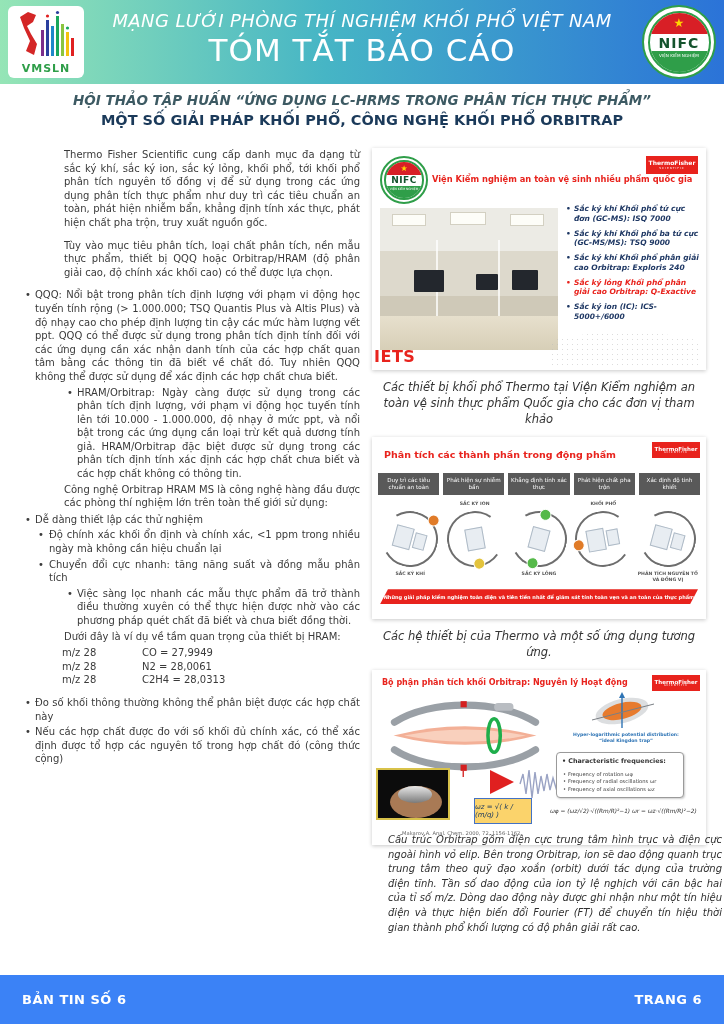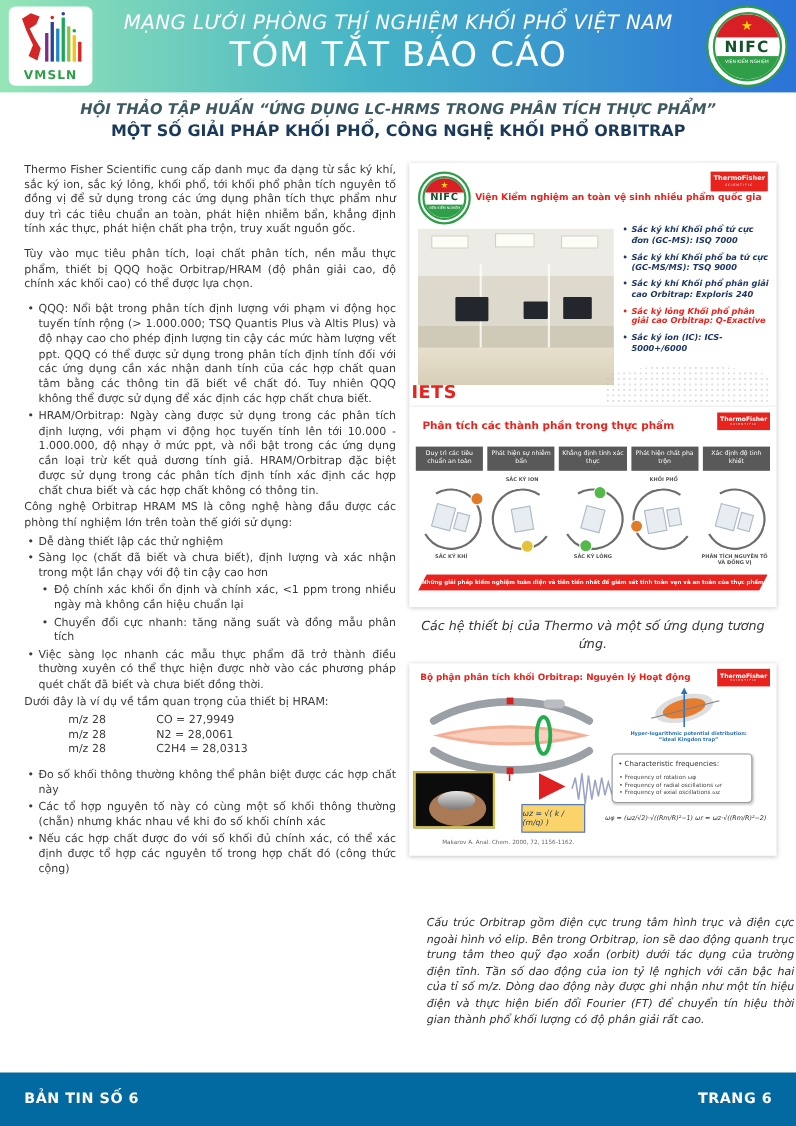--- a/index.html
+++ b/index.html
@@ -35,21 +35,21 @@
   .nifc-sm .nifc-green { font-size:3px; padding-top:1px; }
 
   
   .sub1 { position:absolute; left:0; right:0; top:92px; text-align:center; font-style:italic;
           font-weight:bold; font-size:13.5px; color:#3d5a63; }
   .sub2 { position:absolute; left:0; right:0; top:112px; text-align:center; font-weight:bold;
           font-size:14.5px; color:#1b3a5a; }
 
   
   .leftcol { position:absolute; left:22px; top:148px; width:338px; font-size:10px; line-height:1.36; text-align:justify; }
-  .para { margin-bottom:9px; }
+  .para { margin-bottom:9px;margin-left:42px; }
   .b { position:relative; padding-left:13px; margin-bottom:2px; }
   .b::before { content:"•"; position:absolute; left:3px; }
   .sb { position:relative; padding-left:27px; margin-bottom:2px; }
   .sb::before { content:"•"; position:absolute; left:16px; }
   .mz-table { margin:2px 0 9px 40px; }
   .mz-row { display:grid; grid-template-columns:80px auto; }
 
   
   .rightcol { position:absolute; left:372px; top:148px; width:334px; }
   .slide { position:relative; background:#fff; box-shadow:0 1px 4px rgba(0,0,0,.22); }
@@ -123,32 +123,32 @@
   .orb { position:absolute; left:20px; top:16px; width:34px; height:17px; border-radius:50%;
          background:linear-gradient(#e8e8e8,#7a7a7a); }
   .fbox { position:absolute; left:102px; top:128px; width:58px; height:26px; background:#fbd36b;
           border:1px solid #4472c4; color:#17365d; font-size:7px; display:flex; align-items:center;
           justify-content:center; font-style:italic; }
   .minitrap { position:absolute; left:208px; top:22px; }
   .pot { position:absolute; left:196px; top:62px; width:116px; text-align:center; color:#2e74b5;
          font-size:4.6px; font-weight:bold; line-height:1.3; }
   .freqbox { position:absolute; left:184px; top:82px; width:128px; background:#fff; border:1px solid #9a9a9a;
              border-radius:4px; padding:4px 5px; box-shadow:1px 1px 2px rgba(0,0,0,.2); }
-  .freq-title { font-size:6.4px; font-weight:normal; color:#333; margin-bottom:6px; }
+  .freq-title { font-size:6.4px; font-weight:bold; color:#333; margin-bottom:6px; }
   .freq-title::before { content:"• "; }
   .freqi { font-size:5.2px; color:#444; line-height:1.35; padding-left:6px; position:relative; }
   .freqi::before { content:"•"; position:absolute; left:1px; }
   .s3-formulas { position:absolute; left:178px; top:138px; width:150px; font-size:5.8px; font-style:italic; color:#333; }
   .cite { position:absolute; left:30px; top:160px; font-size:5.2px; color:#666; }
 
   .p-bottom { position:absolute; left:372px; top:833px; width:334px; font-size:10px; line-height:1.46;
               font-style:italic; text-align:justify; color:#2f2f2f;margin-left:16px; }
 
   
-  .footer { position:absolute; left:0; bottom:0; width:724px; height:49px; background:#0369a1;
+  .footer { position:absolute; left:0; bottom:0; width:724px; height:49px; background:#3b82f6;
             display:flex; align-items:center; justify-content:space-between; padding:0 22px;
             color:#fff; font-weight:bold; font-size:13px; letter-spacing:.5px; }
 </style>
 </head>
 <body>
 
 <div class="header">
   <div class="vmsln-box">
     <svg width="64" height="52" viewBox="0 0 64 52">
       <path d="M14,2 L22,5 L19,12 L13,16 L17,24 L23,34 L20,45 L12,41 L16,31 L10,18 L6,7 Z" fill="#d42626"></path>
@@ -181,41 +181,39 @@
 <div class="sub1">HỘI THẢO TẬP HUẤN “ỨNG DỤNG LC-HRMS TRONG PHÂN TÍCH THỰC PHẨM”</div>
 <div class="sub2">MỘT SỐ GIẢI PHÁP KHỐI PHỔ, CÔNG NGHỆ KHỐI PHỔ ORBITRAP</div>
 
 <div class="leftcol">
   <div class="para">Thermo Fisher Scientific cung cấp danh mục đa dạng từ sắc ký khí, sắc ký ion, sắc ký lỏng, khối phổ, tới khối phổ phân tích nguyên tố đồng vị để sử dụng trong các ứng dụng phân tích thực phẩm như duy trì các tiêu chuẩn an toàn, phát hiện nhiễm bẩn, khẳng định tính xác thực, phát hiện chất pha trộn, truy xuất nguồn gốc.</div>
   <div class="para">Tùy vào mục tiêu phân tích, loại chất phân tích, nền mẫu thực phẩm, thiết bị QQQ hoặc Orbitrap/HRAM (độ phân giải cao, độ chính xác khối cao) có thể được lựa chọn.</div>
   <div class="b">QQQ: Nổi bật trong phân tích định lượng với phạm vi động học tuyến tính rộng (&gt; 1.000.000; TSQ Quantis Plus và Altis Plus) và độ nhạy cao cho phép định lượng tin cậy các mức hàm lượng vết ppt. QQQ có thể được sử dụng trong phân tích định tính đối với các ứng dụng cần xác nhận danh tính của các hợp chất quan tâm bằng các thông tin đã biết về chất đó. Tuy nhiên QQQ không thể được sử dụng để xác định các hợp chất chưa biết.</div>
   <div class="b para">HRAM/Orbitrap: Ngày càng được sử dụng trong các phân tích định lượng, với phạm vi động học tuyến tính lên tới 10.000 - 1.000.000, độ nhạy ở mức ppt, và nổi bật trong các ứng dụng cần loại trừ kết quả dương tính giả. HRAM/Orbitrap đặc biệt được sử dụng trong các phân tích định tính xác định các hợp chất chưa biết và các hợp chất không có thông tin.</div>
   <div class="para" style="margin-bottom:3px;">Công nghệ Orbitrap HRAM MS là công nghệ hàng đầu được các phòng thí nghiệm lớn trên toàn thế giới sử dụng:</div>
   <div class="b">Dễ dàng thiết lập các thử nghiệm</div>
-  <div class="b">Sàng lọc (chất đã biết và chưa biết), định lượng và xác nhận trong một lần chạy với độ tin cậy cao hơn</div>
   <div class="sb">Độ chính xác khối ổn định và chính xác, &lt;1 ppm trong nhiều ngày mà không cần hiệu chuẩn lại</div>
   <div class="sb">Chuyển đổi cực nhanh: tăng năng suất và đồng mẫu phân tích</div>
   <div class="b para">Việc sàng lọc nhanh các mẫu thực phẩm đã trở thành điều thường xuyên có thể thực hiện được nhờ vào các phương pháp quét chất đã biết và chưa biết đồng thời.</div>
   <div class="para" style="margin-bottom:3px;">Dưới đây là ví dụ về tầm quan trọng của thiết bị HRAM:</div>
   <div class="mz-table">
     <div class="mz-row">
       <span>m/z 28</span>
       <span>CO = 27,9949</span>
     </div>
     <div class="mz-row">
       <span>m/z 28</span>
       <span>N2 = 28,0061</span>
     </div>
     <div class="mz-row">
       <span>m/z 28</span>
       <span>C2H4 = 28,0313</span>
     </div>
   </div>
   <div class="b">Đo số khối thông thường không thể phân biệt được các hợp chất này</div>
-  <div class="b">Các tổ hợp nguyên tố này có cùng một số khối thông thường (chẵn) nhưng khác nhau về khi đo số khối chính xác</div>
   <div class="b">Nếu các hợp chất được đo với số khối đủ chính xác, có thể xác định được tổ hợp các nguyên tố trong hợp chất đó (công thức cộng)</div>
 </div>
 
 <div class="rightcol">
 
   <div class="slide slide1">
     <div class="nifc nifc-sm s1-logo">
       <div class="nifc-in">
         <div class="nifc-red">
             <span>★</span>
@@ -243,23 +241,24 @@
     <div class="s1-bullets">
       <div class="s1b">Sắc ký khí Khối phổ tứ cực đơn (GC-MS): ISQ 7000</div>
       <div class="s1b">Sắc ký khí Khối phổ ba tứ cực (GC-MS/MS): TSQ 9000</div>
       <div class="s1b">Sắc ký khí Khối phổ phân giải cao Orbitrap: Exploris 240</div>
       <div class="s1b red">Sắc ký lỏng Khối phổ phân giải cao Orbitrap: Q-Exactive</div>
       <div class="s1b">Sắc ký ion (IC): ICS-5000+/6000</div>
     </div>
     <div class="dots"></div>
     <div class="iets">IETS</div>
   </div>
+  <div class="caption">Các thiết bị khối phổ Thermo tại Viện Kiểm nghiệm an toàn vệ sinh thực phẩm Quốc gia cho các đơn vị tham khảo</div>
 
   <div class="slide slide2">
-    <div class="s2-title">Phân tích các thành phần trong thực phẩm</div>
+    <div class="s2-title">Phân tích các thành phần trong động phẩm</div>
     <div class="thermo s2-thermo">
       <div class="tname">ThermoFisher</div>
       <div class="tsub">SCIENTIFIC</div>
     </div>
     <div class="s2-boxes">
       <div class="s2-box">Duy trì các tiêu chuẩn an toàn</div>
       <div class="s2-box">Phát hiện sự nhiễm bẩn</div>
       <div class="s2-box">Khẳng định tính xác thực</div>
       <div class="s2-box">Phát hiện chất pha trộn</div>
       <div class="s2-box">Xác định độ tinh khiết</div>

